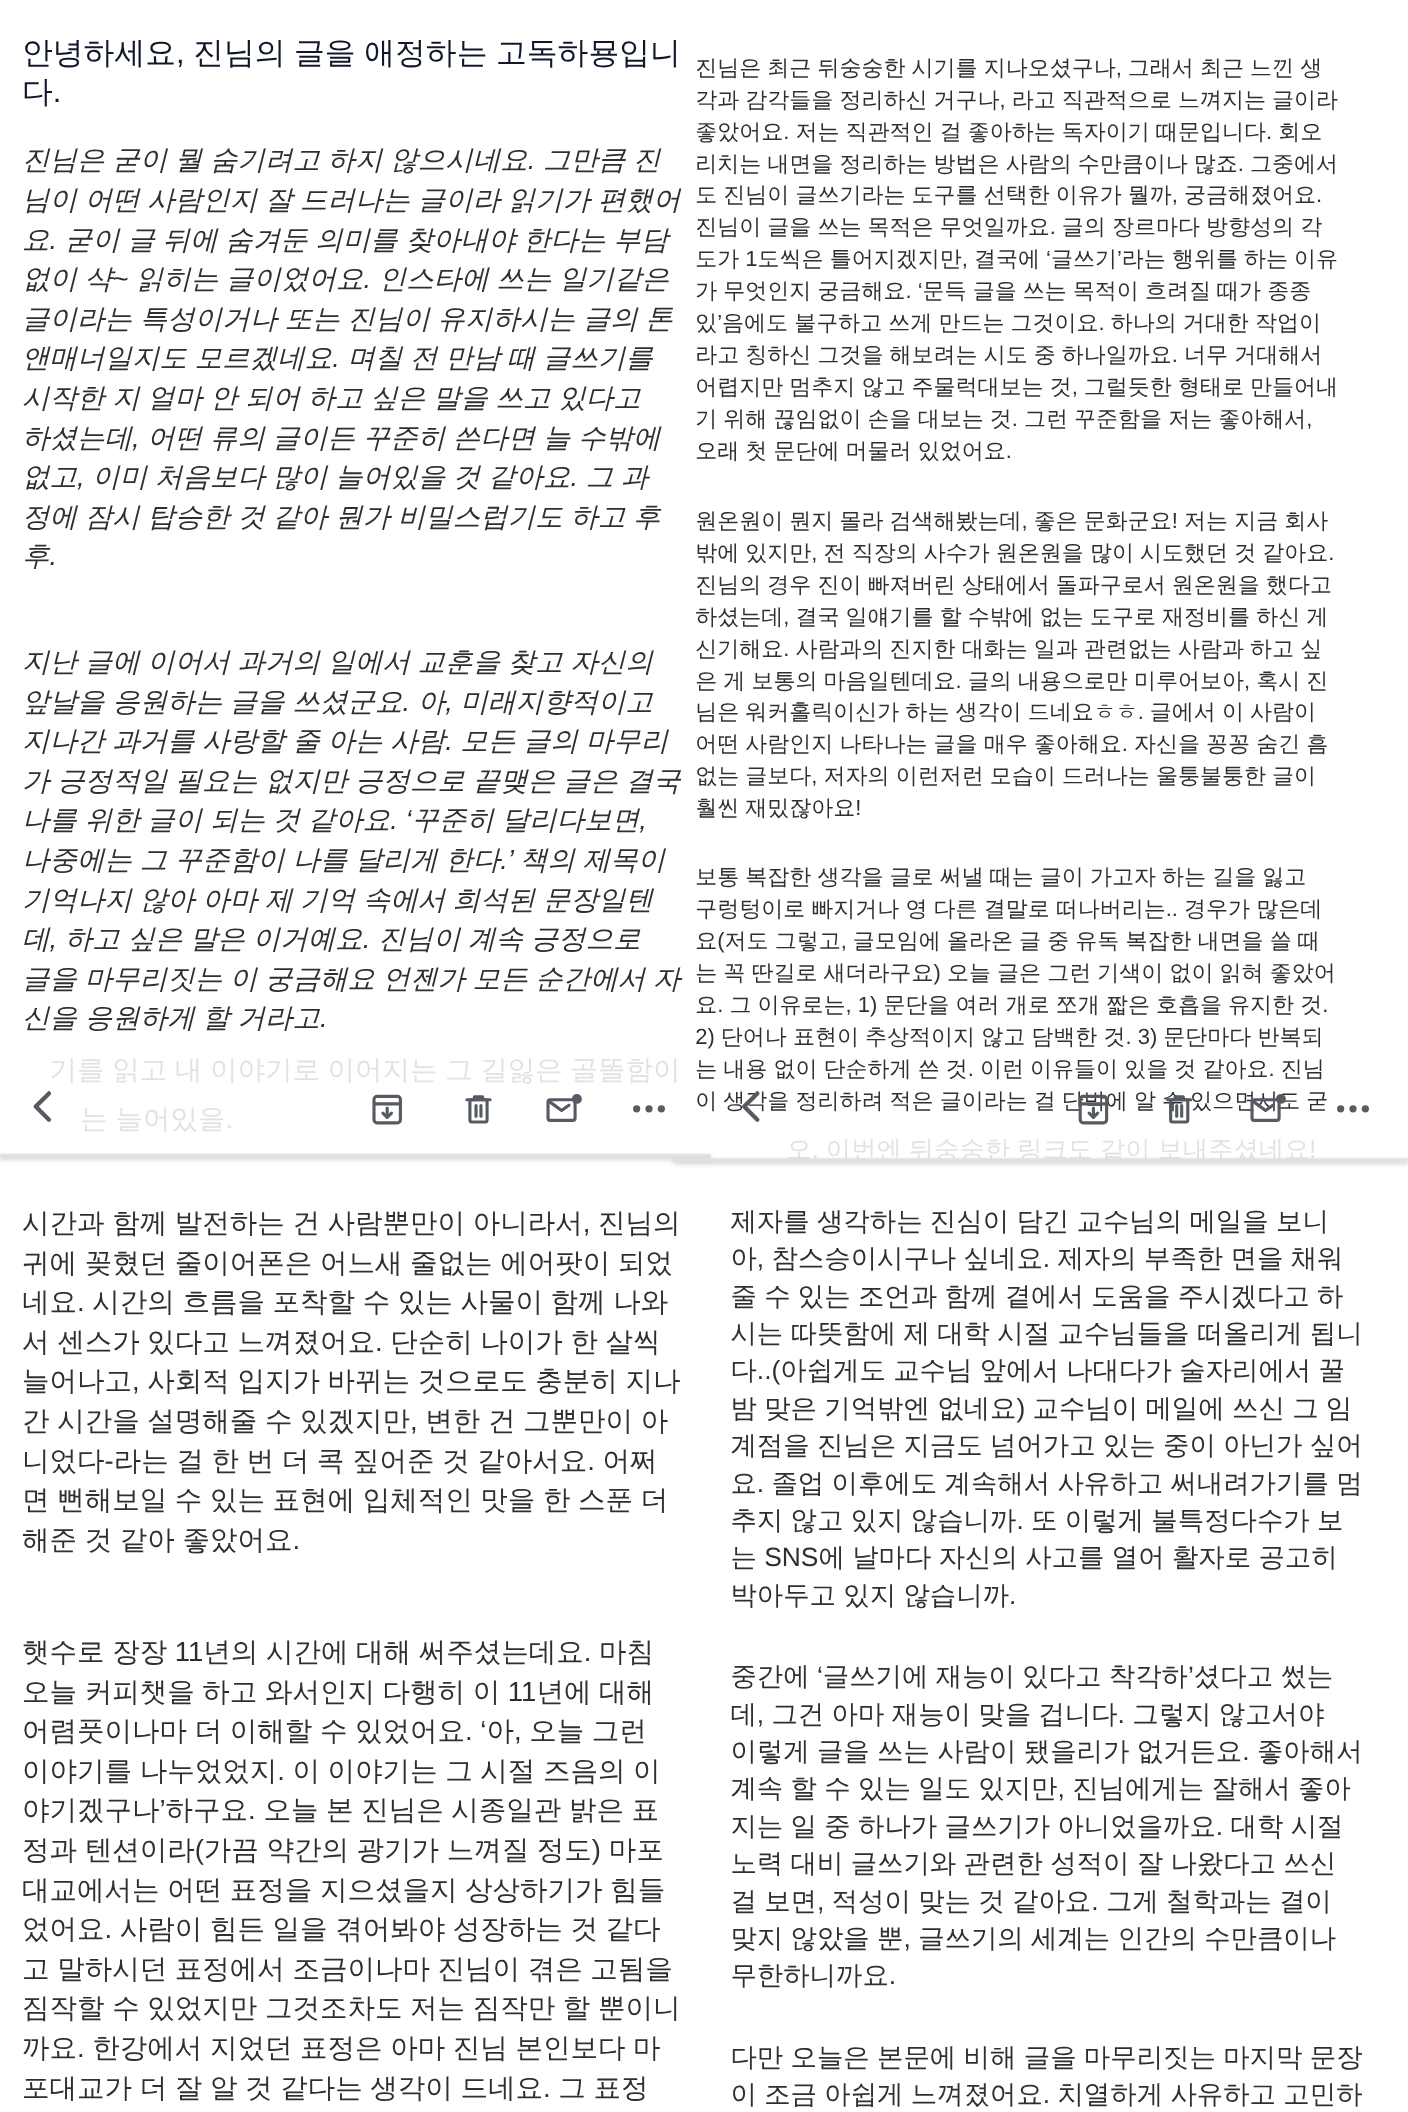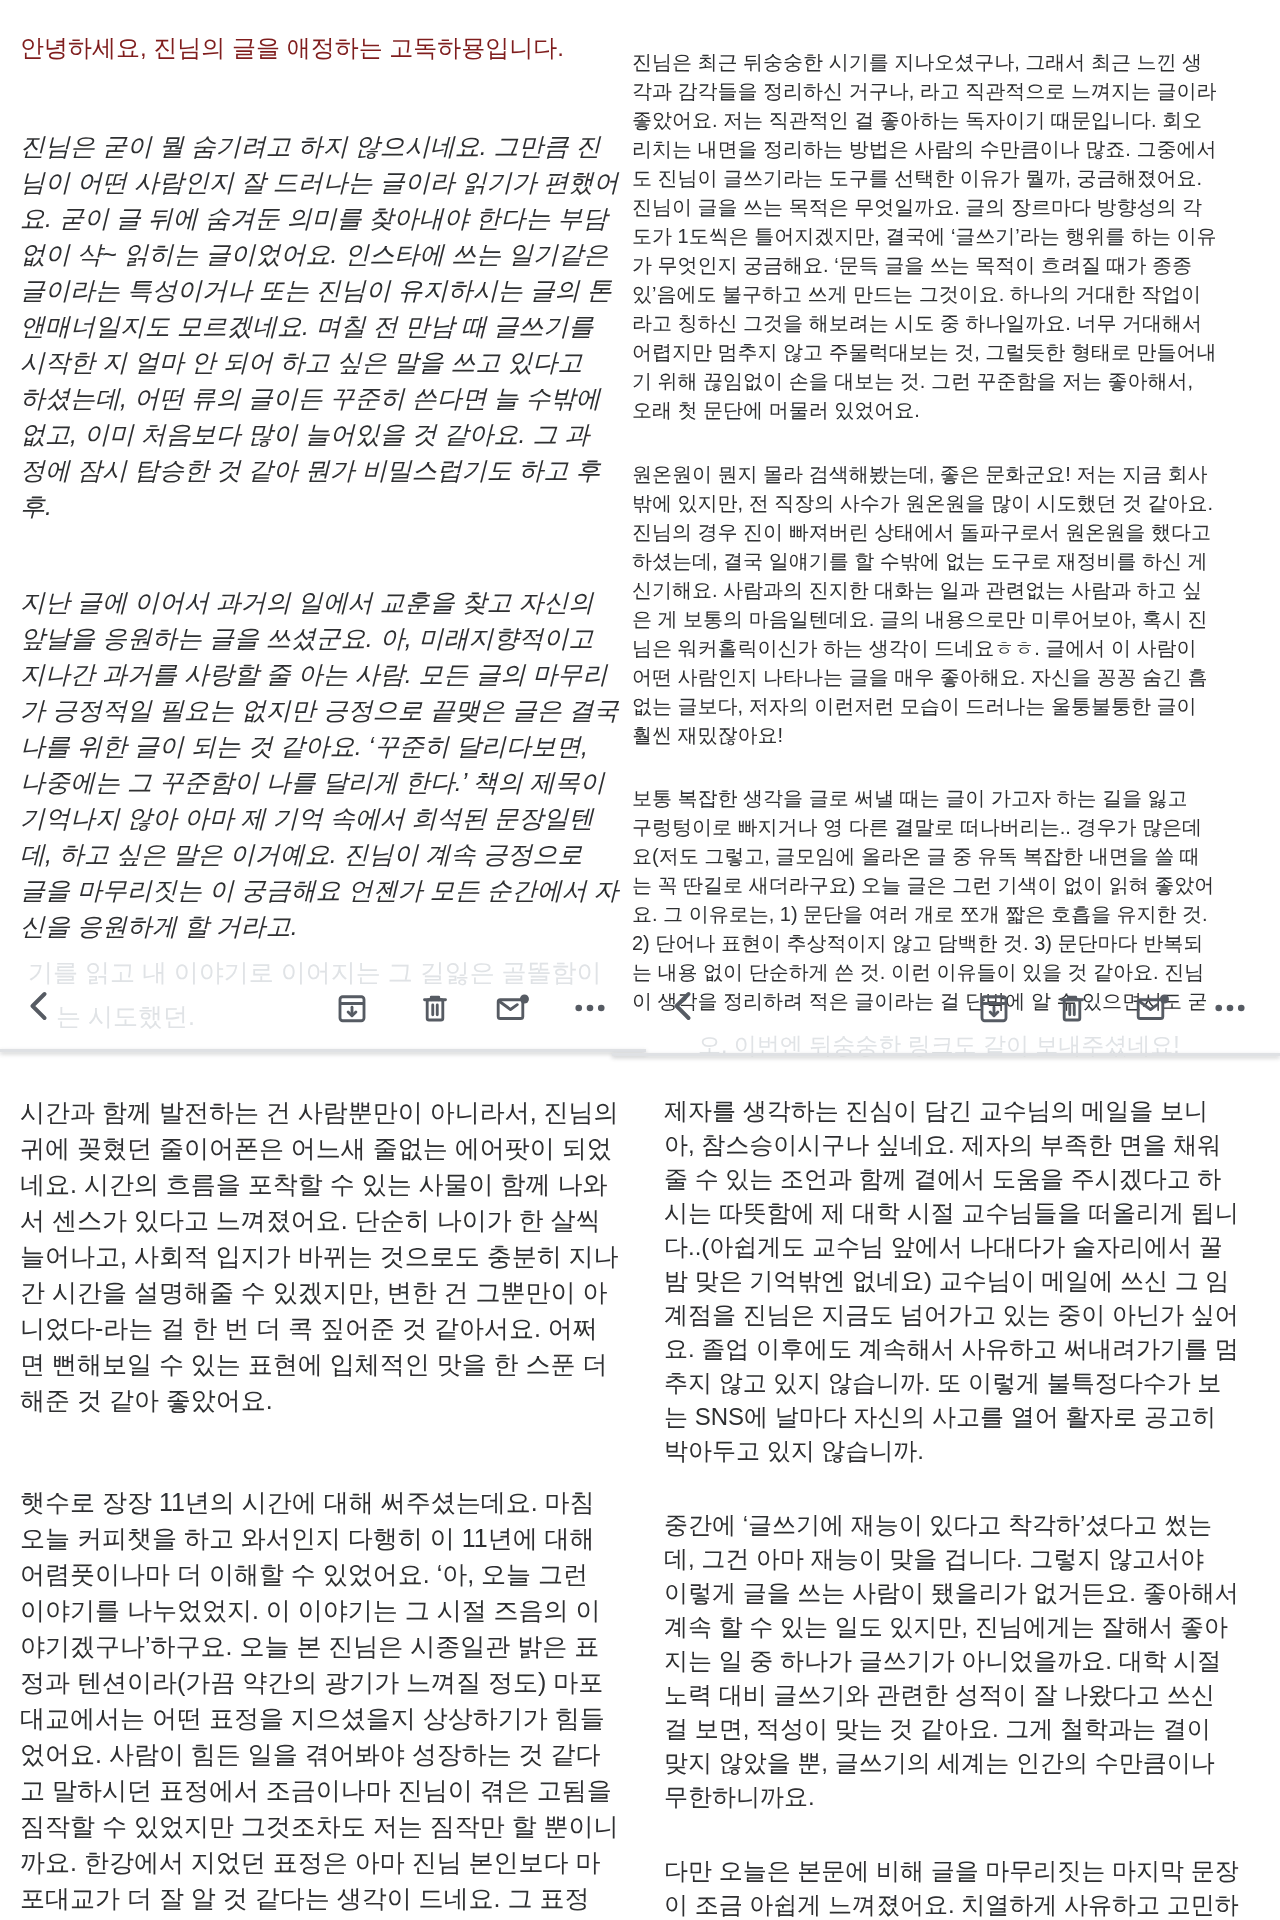--- a/index.html
+++ b/index.html
@@ -3,23 +3,23 @@
 <meta charset="utf-8">
 <style>
   html,body{margin:0;padding:0;background:#ffffff;}
   .canvas{position:relative;width:1280px;height:1920px;background:#ffffff;overflow:hidden;
           font-family:"Liberation Sans","DejaVu Sans",sans-serif;}
   .para{position:absolute;white-space:pre-line;color:#2e2f31;margin:0;}
   .lt{left:20px;width:616px;font-size:25px;line-height:36px;font-style:italic;}
   .lb{left:20px;width:616px;font-size:25px;line-height:36px;}
   .rt{left:632px;width:596px;font-size:20px;line-height:29px;margin-top:40px;}
   .rb{left:664px;width:584px;font-size:24px;line-height:34px;}
-  .greeting{position:absolute;top:30px;left:20px;width:616px;font-size:24px;line-height:36px;
-            color:#7f1d1d;white-space:pre-line;}
-  .faded{position:absolute;color:#e0e3e6;white-space:pre-line;}
+  .greeting{position:absolute;top:30px;left:20px;width:616px;font-size:28px;line-height:36px;
+            color:#0f172a;white-space:pre-line;}
+  .faded{position:absolute;color:#e0e3e6;white-space:pre-line;margin-left:17px;}
   .faded.l1{top:956px;left:28px;font-size:25px;}
   .faded.l2{top:1000px;left:56px;font-size:25px;}
   .faded.r1{top:1030px;left:698px;font-size:23px;}
   .toolbar-icon{position:absolute;width:36px;height:36px;}
   .toolbar-icon svg{width:100%;height:100%;}
   .divider{position:absolute;height:3px;background:#dfe1e4;box-shadow:0 2px 4px rgba(60,64,67,.28);}
   .divider.dl{top:1049px;left:0;width:646px;}
   .divider.dr{top:1053px;left:612px;width:668px;}
 </style>
 </head>
@@ -44,21 +44,21 @@
 지나간 과거를 사랑할 줄 아는 사람. 모든 글의 마무리
 가 긍정적일 필요는 없지만 긍정으로 끝맺은 글은 결국
 나를 위한 글이 되는 것 같아요. ‘꾸준히 달리다보면,
 나중에는 그 꾸준함이 나를 달리게 한다.’ 책의 제목이
 기억나지 않아 아마 제 기억 속에서 희석된 문장일텐
 데, 하고 싶은 말은 이거예요. 진님이 계속 긍정으로
 글을 마무리짓는 이 궁금해요 언젠가 모든 순간에서 자
 신을 응원하게 할 거라고.</p>
 
   <div class="faded l1">기를 읽고 내 이야기로 이어지는 그 길잃은 골똘함이</div>
-  <div class="faded l2">는 시도했던.</div>
+  <div class="faded l2">는 늘어있을.</div>
 
   <span class="toolbar-icon" style="top:988px;left:22px">
     <svg viewBox="0 0 24 24" fill="none" stroke="#565b63" stroke-width="2.6" stroke-linecap="round" stroke-linejoin="round">
         <path d="M15 4 L7 12 L15 20"></path>
       </svg>
   </span>
   <span class="toolbar-icon" style="top:990px;left:334px">
     <svg viewBox="0 0 24 24" fill="none" stroke="#565b63" stroke-width="1.9" stroke-linecap="round" stroke-linejoin="round">
         <rect x="4" y="4.5" width="16" height="16" rx="1.8"></rect>
         <path d="M4.5 9 H19.5"></path>

